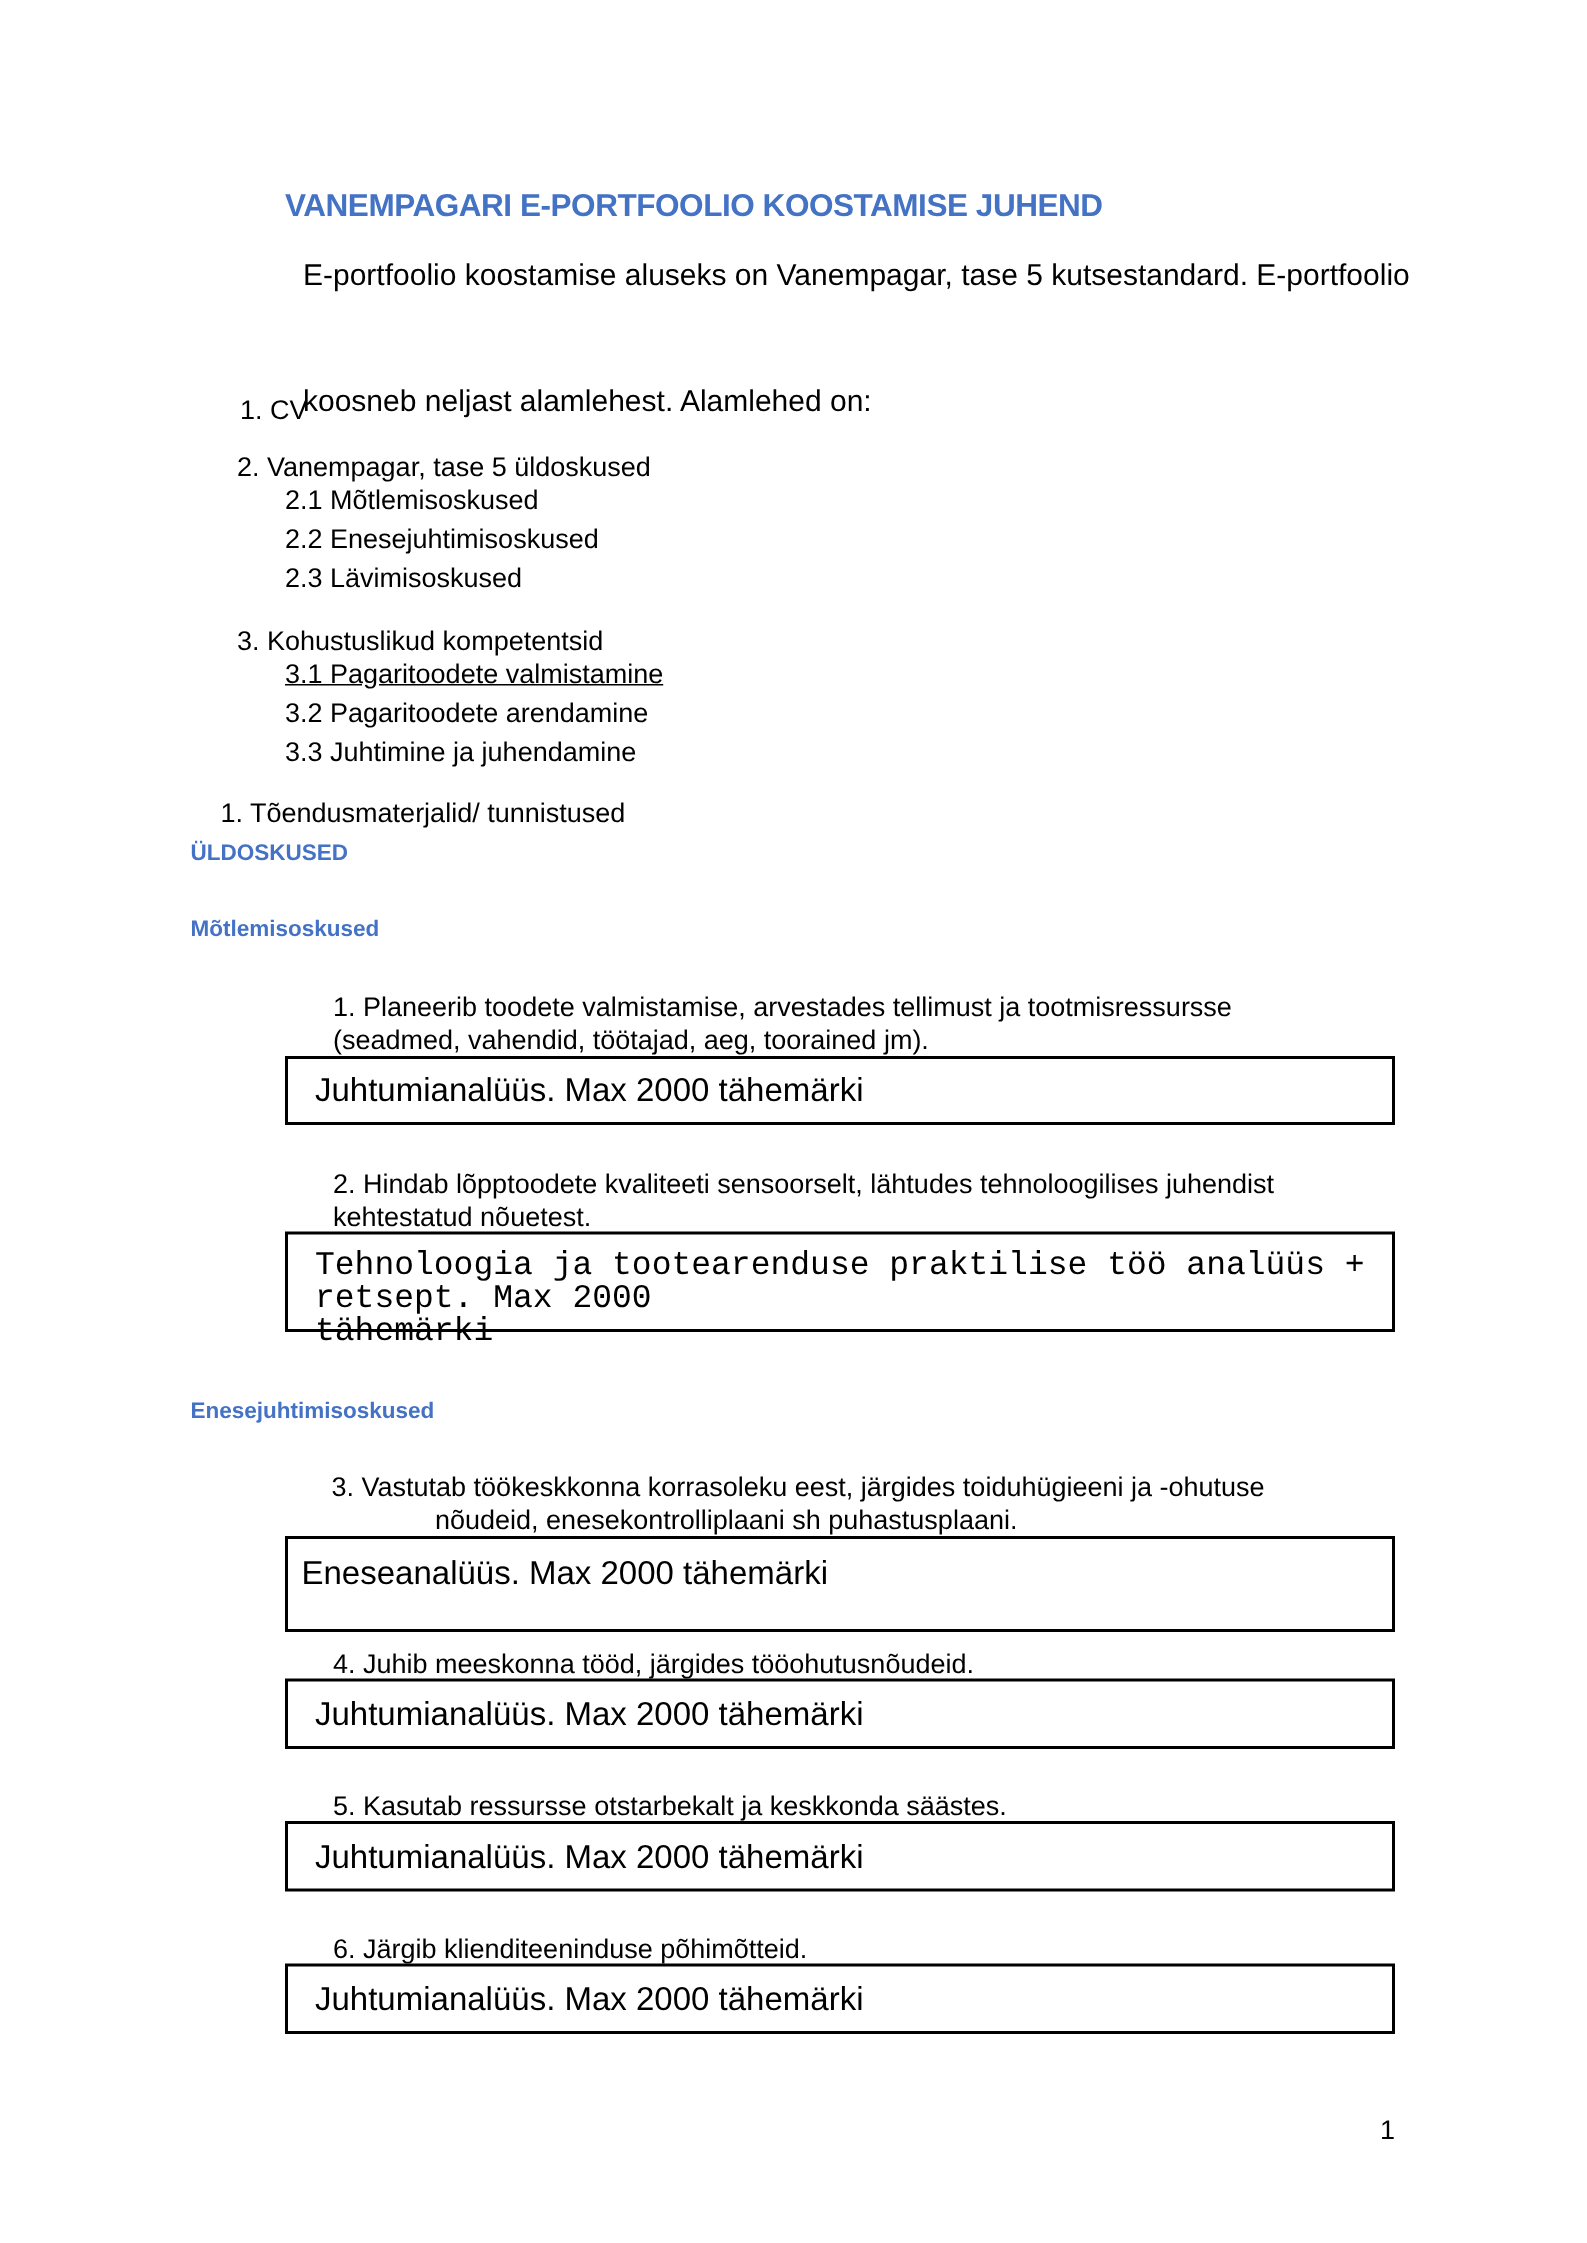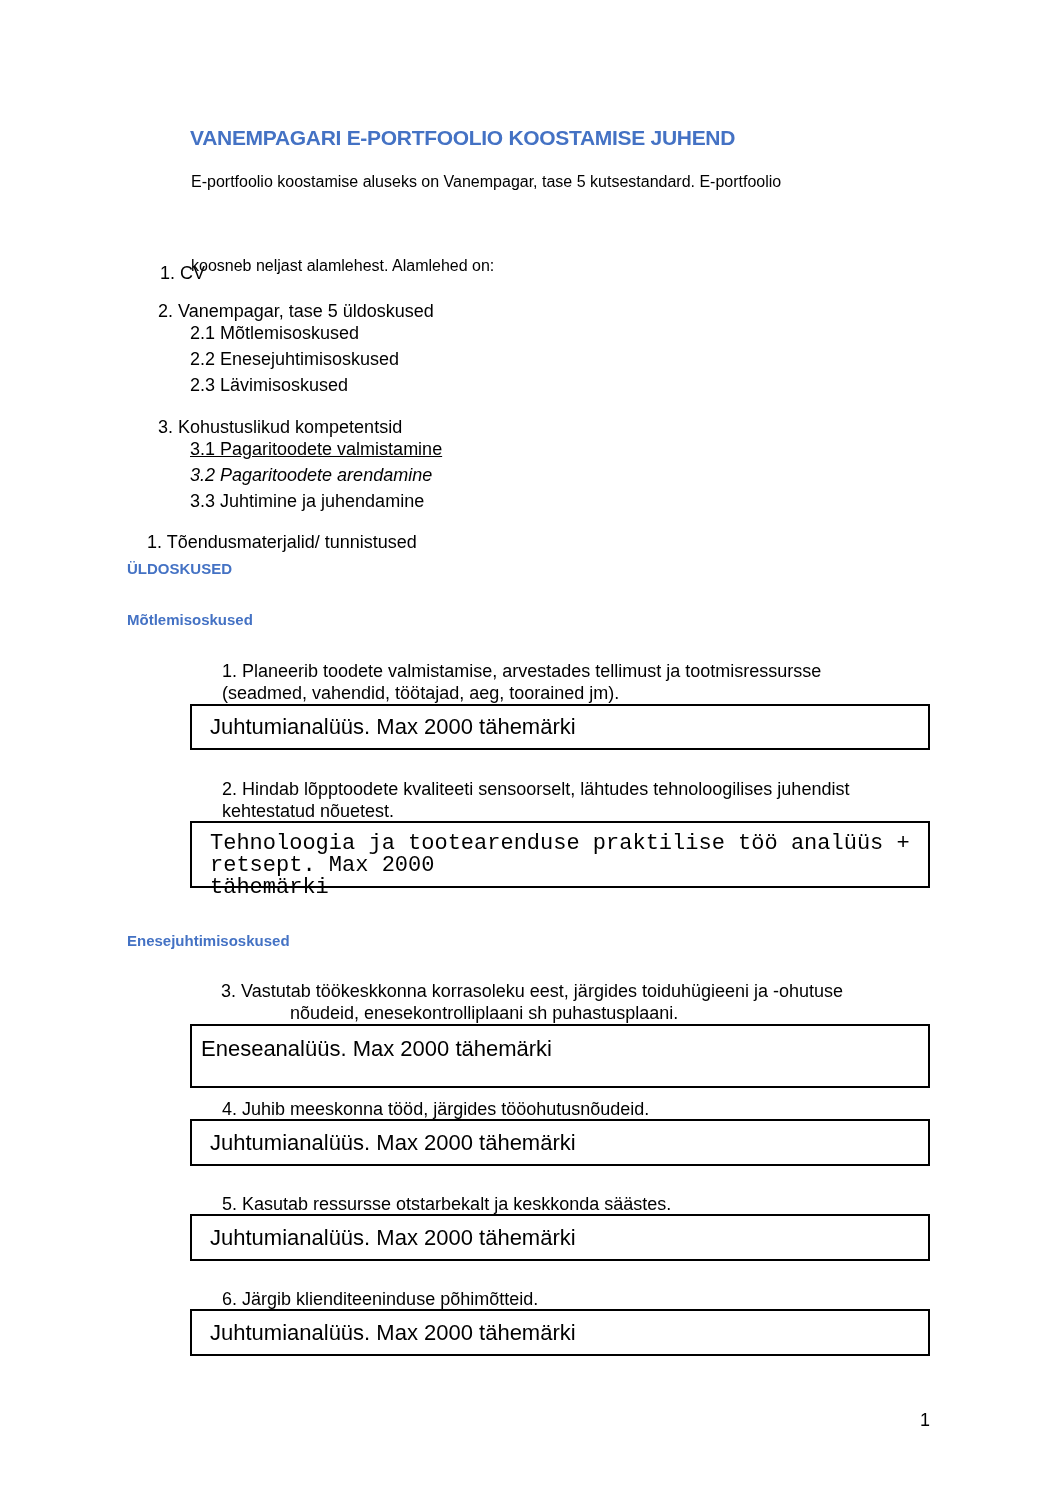--- a/index.html
+++ b/index.html
@@ -1,21 +1,21 @@
 <!DOCTYPE html>
 <html><head>
 <meta charset="utf-8">
 <style>
   html, body { margin: 0; padding: 0; background: #ffffff; }
   body { width: 1058px; height: 1495px; position: relative; overflow: hidden;
          font-family: "Liberation Sans", sans-serif; color: #000; }
   .abs { position: absolute; white-space: nowrap; }
   .title { left: 190px; top: 126px; font-size: 21px; font-weight: bold; color: #4472c4;
            letter-spacing: -0.3px; text-align: center; }
-  .intro { left: 191px; font-size: 16px; }
+  .intro { left: 202px; font-size: 20px; }
   .list { font-size: 18px; }
   .heading { font-size: 15px; font-weight: bold; color: #4472c4; }
   .item { font-size: 18px; line-height: 22px; }
   .box { position: absolute; left: 190px; width: 740px; border: 2px solid #000;
          box-sizing: border-box; font-size: 22px; line-height: 22px; }
   .box span { display: block; }
   .pagenum { left: 920px; top: 1410px; font-size: 18px; }
 </style>
 </head>
 <body>
@@ -30,21 +30,21 @@
   <div>
     <div class="abs list" style="left:160px; top:263px;">1. CV</div>
 
     <div class="abs list" style="left:158px; top:301px;">2. Vanempagar, tase 5 üldoskused</div>
     <div class="abs list" style="left:190px; top:323px;">2.1 Mõtlemisoskused</div>
     <div class="abs list" style="left:190px; top:349px;">2.2 Enesejuhtimisoskused</div>
     <div class="abs list" style="left:190px; top:375px;">2.3 Lävimisoskused</div>
 
     <div class="abs list" style="left:158px; top:417px;">3. Kohustuslikud kompetentsid</div>
     <div class="abs list" style="left:190px; top:439px;text-decoration:underline;">3.1 Pagaritoodete valmistamine</div>
-    <div class="abs list" style="left:190px; top:465px;font-style:italic;">3.2 Pagaritoodete arendamine</div>
+    <div class="abs list" style="left:190px; top:465px;">3.2 Pagaritoodete arendamine</div>
     <div class="abs list" style="left:190px; top:491px;">3.3 Juhtimine ja juhendamine</div>
 
     <div class="abs list" style="left:147px; top:532px;">1. Tõendusmaterjalid/ tunnistused</div>
   </div>
 
   <div class="abs heading" style="left:127px; top:560px;">ÜLDOSKUSED</div>
   <div class="abs heading" style="left:127px; top:611px;">Mõtlemisoskused</div>
 
   <div class="abs item" style="left:222px; top:660px;">1. Planeerib toodete valmistamise, arvestades tellimust ja tootmisressursse</div>
   <div class="abs item" style="left:222px; top:682px;">(seadmed, vahendid, töötajad, aeg, toorained jm).</div>

